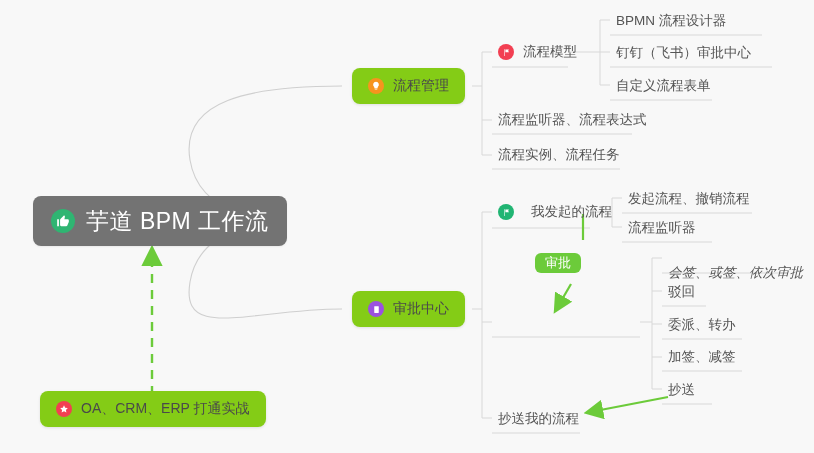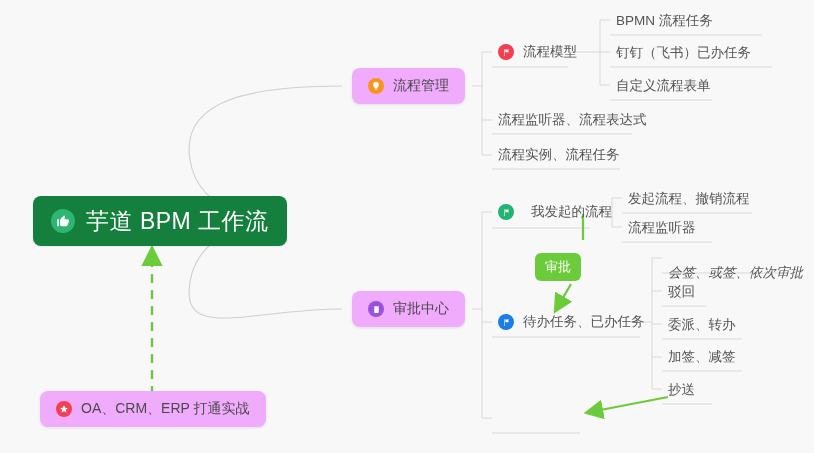--- a/index.html
+++ b/index.html
@@ -31,34 +31,34 @@
   .node {
     position: absolute;
     box-sizing: border-box;
     display: flex;
     align-items: center;
     white-space: nowrap;
   }
 
   
   .root {
-    background: #15803d;
+    background: #737373;
     border-radius: 8px;
     padding: 0 18px;
     height: 50px;
     color: #ffffff;
     font-size: 23px;
     letter-spacing: 0.5px;
     box-shadow: 0 1px 2px rgba(0,0,0,0.06);
   }
   .root .label { margin-left: 11px; }
 
   
   .card {
-    background: #f0abfc;
+    background: #84cc16;
     border-radius: 8px;
     padding: 0 16px;
     height: 36px;
     color: #4a4a4a;
     font-size: 14px;
     box-shadow: 0 1px 3px rgba(0,0,0,0.10);
   }
   .card .label { margin-left: 9px; }
 
   
@@ -68,21 +68,21 @@
     padding: 0 6px;
     height: 26px;
   }
   .leaf.icon-leaf .label { margin-left: 9px; }
 
   
   .badge {
     background: #6ccb3a;
     border-radius: 6px;
     padding: 0 10px;
-    height: 28px;
+    height: 20px;
     color: #ffffff;
     font-size: 13px;
     justify-content: center;
   }
 
   
   .ico {
     flex: 0 0 auto;
     display: inline-flex;
     align-items: center;
@@ -203,25 +203,25 @@
       </svg>
     </span>
     <span class="label">流程模型</span>
   </div>
 
   <div class="node leaf" style="left:492px; top:142px;">
     <span class="label">流程实例、流程任务</span>
   </div>
 
   <div class="node leaf" style="left:610px; top:8px;">
-    <span class="label">BPMN 流程任务</span>
+    <span class="label">BPMN 流程设计器</span>
   </div>
 
   <div class="node leaf" style="left:610px; top:40px;">
-    <span class="label">钉钉（飞书）已办任务</span>
+    <span class="label">钉钉（飞书）审批中心</span>
   </div>
 
   <div class="node leaf" style="left:610px; top:73px;">
     <span class="label">自定义流程表单</span>
   </div>
 
   <div class="node card" style="left:352px; top:291px;">
     <span class="ico sz-sm" style="background:#9b51e0;">
       <svg width="9" height="9" viewBox="0 0 24 24" fill="#ffffff">
         <path d="M7 3h10a1 1 0 0 1 1 1v16a1 1 0 0 1-1 1H7a1 1 0 0 1-1-1V4a1 1 0 0 1 1-1zm2 4h6v2H9zm0 4h6v2H9zm0 4h4v2H9z"></path>
@@ -244,28 +244,20 @@
   </div>
 
   <div class="node leaf" style="left:622px; top:215px;">
     <span class="label">流程监听器</span>
   </div>
 
   <div class="node badge" style="left:535px; top:253px;">
     <span class="label">审批</span>
   </div>
 
-  <div class="node leaf icon-leaf" style="left:492px; top:309px;">
-    <span class="ico sz-sm" style="background:#1a7ee8;">
-      <svg width="9" height="9" viewBox="0 0 24 24" fill="#ffffff">
-        <path d="M6 3h1.6v18H6zM9 4h9.5l-2 3.6 2 3.6H9z"></path>
-      </svg>
-    </span>
-    <span class="label">待办任务、已办任务</span>
-  </div>
 
   <div class="node leaf" style="left:662px; top:260px;font-style:italic;">
     <span class="label">会签、或签、依次审批</span>
   </div>
 
   <div class="node leaf" style="left:662px; top:279px;">
     <span class="label">驳回</span>
   </div>
 
   <div class="node leaf" style="left:662px; top:312px;">
@@ -273,20 +265,23 @@
   </div>
 
   <div class="node leaf" style="left:662px; top:344px;">
     <span class="label">加签、减签</span>
   </div>
 
   <div class="node leaf" style="left:662px; top:377px;">
     <span class="label">抄送</span>
   </div>
 
+  <div class="node leaf" style="left:492px; top:406px;">
+    <span class="label">抄送我的流程</span>
+  </div>
 
   <div class="node card" style="left:40px; top:391px;">
     <span class="ico sz-sm" style="background:#f23f52;">
       <svg width="10" height="10" viewBox="0 0 24 24" fill="#ffffff">
         <path d="M12 2.8l2.8 5.9 6.4.9-4.6 4.5 1.1 6.4-5.7-3-5.7 3 1.1-6.4L2.8 9.6l6.4-.9z"></path>
       </svg>
     </span>
     <span class="label">OA、CRM、ERP 打通实战</span>
   </div>
 

